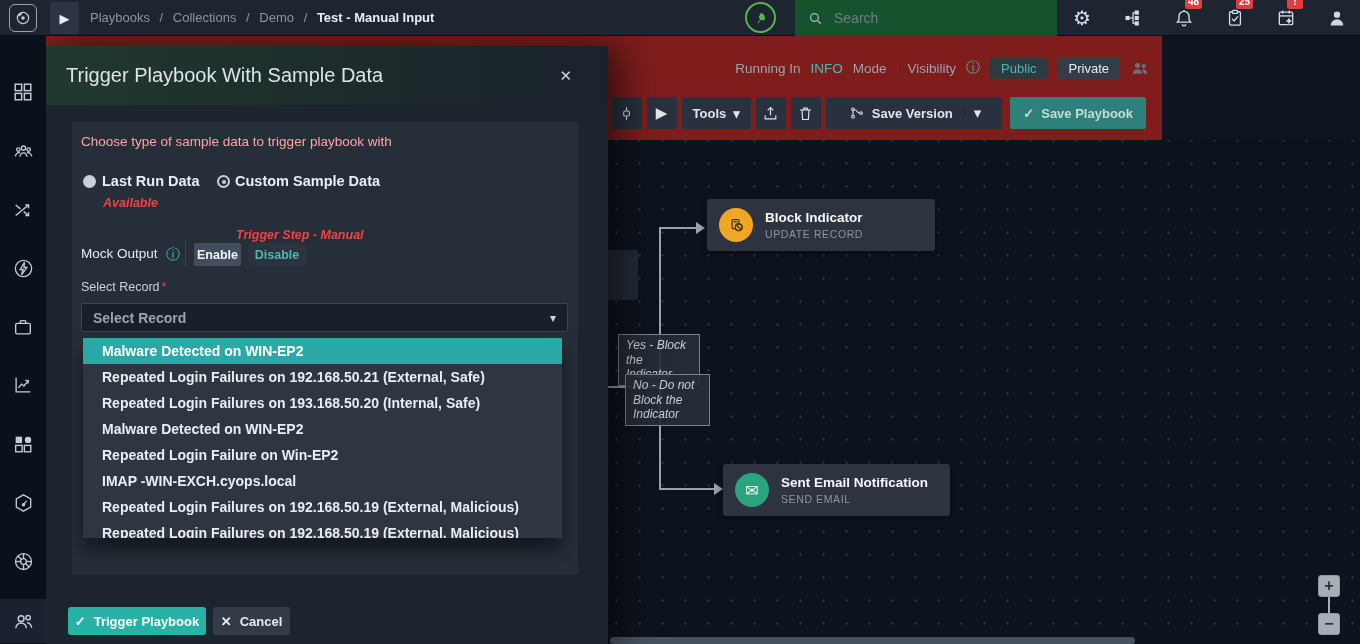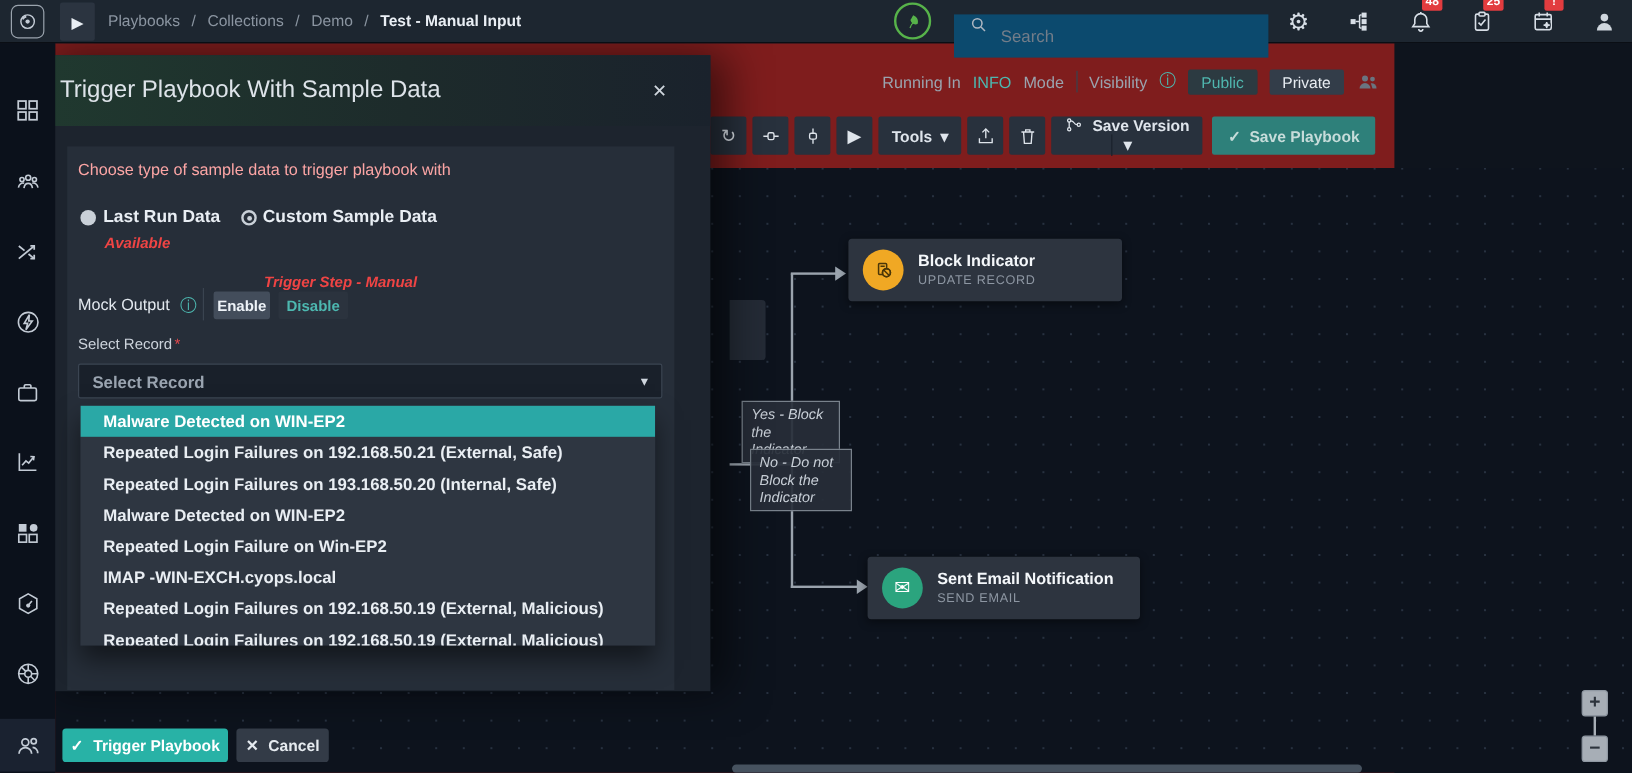--- a/index.html
+++ b/index.html
@@ -18,21 +18,21 @@
           font-size:13px; cursor:pointer; }
   .breadcrumb { position:absolute; left:90px; top:0; height:36px; line-height:36px;
           font-size:13px; color:#8b95a1; }
   .breadcrumb a { color:#8b95a1; text-decoration:none; cursor:pointer; }
   .breadcrumb .sep { margin:0 6px; color:#8b95a1; }
   .breadcrumb .cur { color:#e9eef4; font-weight:bold; }
   .health { position:absolute; left:745px; top:2px; width:31px; height:31px;
           border:2px solid #57b34a; border-radius:50%; display:flex;
           align-items:center; justify-content:center; }
   .search { position:absolute; left:795px; top:0; width:262px; height:36px;
-          background:#0c4a6e; display:flex; padding:0 12px;margin-top:12px; }
+          background:#14532d; display:flex; align-items:center; padding:0 12px; }
   .search input { flex:1; background:transparent; border:none; outline:none;
           color:#aeb7c2; font-size:14px; margin-left:10px;
           font-family:"Liberation Sans", sans-serif; }
   .search input::placeholder { color:#737d89; }
   .hicons { position:absolute; right:10px; top:0; height:36px; display:flex;
           align-items:center; gap:25px; }
   .hicon { position:relative; width:26px; height:26px; display:flex;
           align-items:center; justify-content:center; cursor:pointer;
           color:#d7dee6; font-size:20px; }
   .badge { position:absolute; top:-11px; left:14px; min-width:16px; height:15px;
@@ -57,21 +57,21 @@
   .pill.public { background:#2c3a41; color:#4fb6ae; }
   .pill.private { background:#333d49; color:#e6ebf1; }
   .info-glyph { color:#4db8b0; font-size:14px; }
 
   .toolbar { position:absolute; right:16px; top:61px; height:32px; display:flex;
           align-items:center; z-index:5; }
   .tbtn { height:32px; min-width:30px; background:#28313d; border-radius:2px;
           margin-left:5px; display:flex; align-items:center; justify-content:center;
           color:#dfe5ec; cursor:pointer; padding:0 6px; font-size:15px; }
   .tbtn.lbl { font-size:13px; font-weight:bold; gap:7px; padding:4px 11px; }
-  .tbtn.split { padding:0;flex-direction:column; }
+  .tbtn.split { padding:12px; }
   .tbtn.split .seg { display:flex; align-items:center; gap:7px; padding:0 11px;
           font-size:13px; font-weight:bold; }
   .tbtn.split .caret-seg { border-left:1px solid #1b222c; padding:0 9px;
           height:100%; display:flex; align-items:center; }
   .tbtn.save-pb { background:#2e807a; color:#c6dcda; font-size:13px;
           font-weight:bold; gap:7px; padding:0 13px; margin-left:8px; }
 
   .canvas { position:absolute; left:0; top:104px; width:1314px; height:504px;
           background-color:#0d131d;
           background-image:radial-gradient(#273140 1.1px, transparent 1.3px);
@@ -96,21 +96,21 @@
 
   .hidden-node { position:absolute; background:#242b36; border-radius:0 3px 3px 0;
           z-index:2; }
   .zoom-btn { position:absolute; width:22px; height:22px; background:#a7aeb6;
           border:1px solid #8f98a2; border-radius:3px; color:#2c333c; font-size:16px;
           font-weight:bold; text-align:center; line-height:20px; cursor:pointer; z-index:4; }
   .zoom-link { position:absolute; width:2px; background:#a7aeb6; z-index:3; }
   .hscroll { position:absolute; background:#46525f; border-radius:4px; cursor:pointer; z-index:4; }
 
   
-  .modal { position:absolute; left:30px; top:46px; width:562px; height:530px;
+  .modal { position:absolute; left:46px; top:46px; width:562px; height:598px;
           background:#1d242e; box-shadow:14px 0 34px rgba(0,0,0,.55); z-index:20; }
   .m-head { position:absolute; left:0; top:0; width:562px; height:59px;
           background:linear-gradient(90deg,#20392f 0%, #1d2b2b 55%, #1a222c 100%);
           display:flex; align-items:center; padding:0 20px; }
   .m-title { font-size:20px; color:#dde3e9; }
   .m-close { margin-left:auto; color:#cfd6dd; font-size:15px; cursor:pointer;
           padding-right:16px; }
   .m-panel { position:absolute; left:26px; top:76px; width:506px; height:453px;
           background:#262e39; }
   .m-choose { position:absolute; left:35px; top:88px; font-size:13.5px; color:#fca5a5; }

